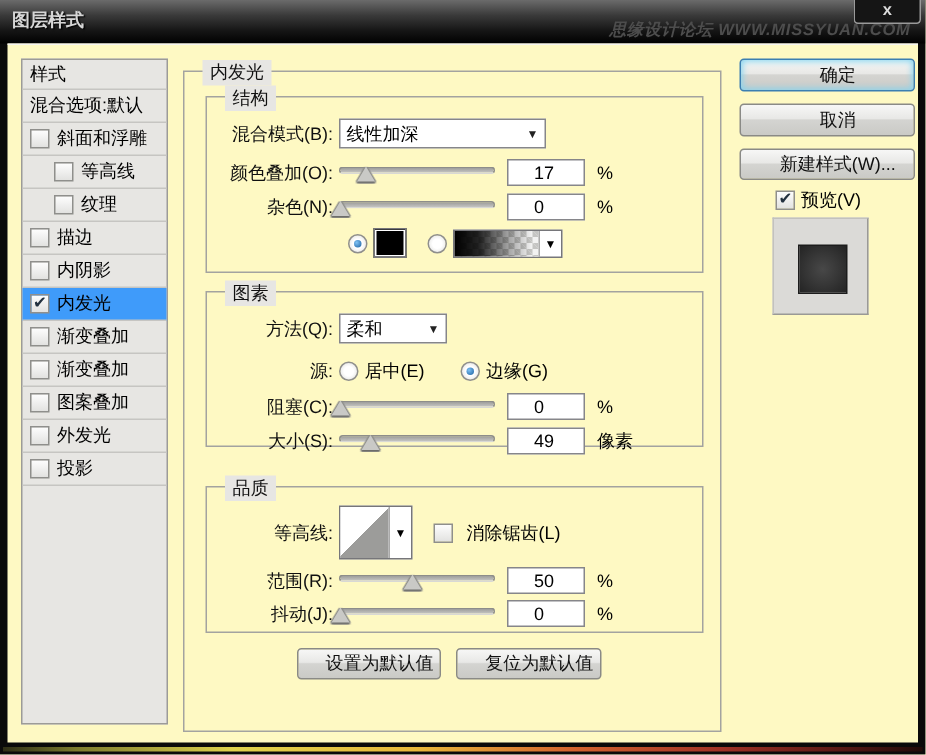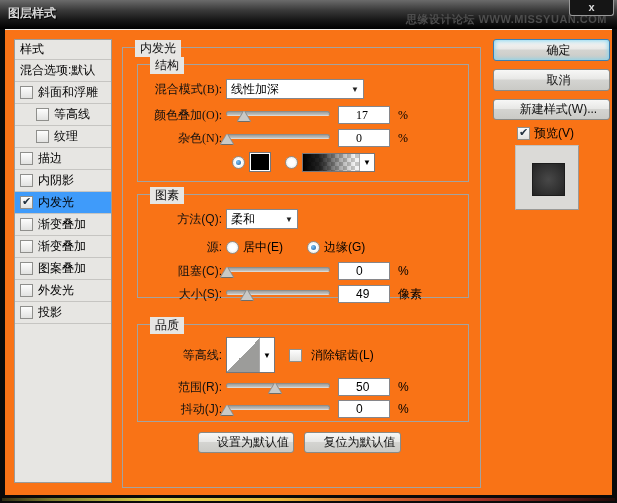--- a/index.html
+++ b/index.html
@@ -8,31 +8,31 @@
     position:relative; width:617px; height:503px;
     background:#0a0a0a; overflow:hidden;
     font-family:"Liberation Sans", sans-serif; font-size:12px; color:#000;
   }
   
   .titlebar {
     position:absolute; left:0; top:0; right:0; height:29px;
     background:linear-gradient(180deg,#6b6b6b 0%,#3a3a3a 35%,#161616 70%,#000 100%);
   }
   .title-text { position:absolute; left:8px; top:5px; color:#d6d6d6; font-weight:bold; text-shadow:1px 1px 1px #000; }
-  .watermark  { position:absolute; right:10px; top:12px; color:#4d4d4d; font-weight:bold; font-size:11px; letter-spacing:.5px; }
+  .watermark  { position:absolute; right:10px; top:12px; color:#4d4d4d; font-weight:bold; font-size:11px; letter-spacing:.5px;font-style:italic; }
   .close-btn  {
     position:absolute; right:3px; top:0; width:45px; height:16px;
     background:#151515; border:1px solid #9a9a9a; border-top:none;
     border-radius:0 0 3px 3px; color:#dcdcdc; text-align:center;
     font-size:11px; font-weight:bold; line-height:14px; cursor:pointer;
   }
   
   .client {
     position:absolute; left:5px; right:5px; top:29px; bottom:8px;
-    background:#f97316; border-top:1px solid #f5f4f1;
+    background:#fef9c3; border-top:1px solid #f5f4f1;
   }
   .rainbow {
     position:absolute; left:2px; right:2px; bottom:2px; height:3px;
     background:linear-gradient(90deg,#2e2e16 0%,#7c7c2e 8%,#ded24c 25%,#e8b83a 45%,#d2622e 62%,#a03226 78%,#5e1a16 90%,#200a08 100%);
   }
   
   .sidebar {
     position:absolute; left:9px; top:9px; width:98px; bottom:12px;
     border:1px solid #9c9b98; background:#e7e6e3;
   }
@@ -50,21 +50,21 @@
   .cb.checked::after {
     content:"✔"; position:absolute; left:1px; top:-2px; font-size:11px; color:#23313f;
   }
   .cb.indent { margin-left:16px; }
   
   .groupbox { position:absolute; border:1px solid #a3a3a0; }
   .legend {
     position:absolute; top:-8px; left:12px; background:#e7e6e3; padding:0 5px; color:#111;
   }
   .outer-box { left:117px; top:17px; width:359px; height:441px; }
-  .box-structure { left:14px; top:16px;  width:332px; height:118px;font-family:Liberation Serif, serif; }
+  .box-structure { left:14px; top:16px;  width:332px; height:118px; }
   .box-elements  { left:14px; top:146px; width:332px; height:104px; }
   .box-quality   { left:14px; top:276px; width:332px; height:98px; }
   
   .row { position:absolute; left:0; right:0; height:20px; display:flex; align-items:center; }
   .lbl { width:88px; text-align:right; flex:0 0 88px; padding-right:4px; color:#101010; white-space:nowrap; }
   .dropdown {
     height:20px; background:#fff; border:1px solid #86868a;
     display:flex; align-items:center; padding:0 4px; cursor:pointer; position:relative;
   }
   .dd-text { flex:1; white-space:nowrap; }

